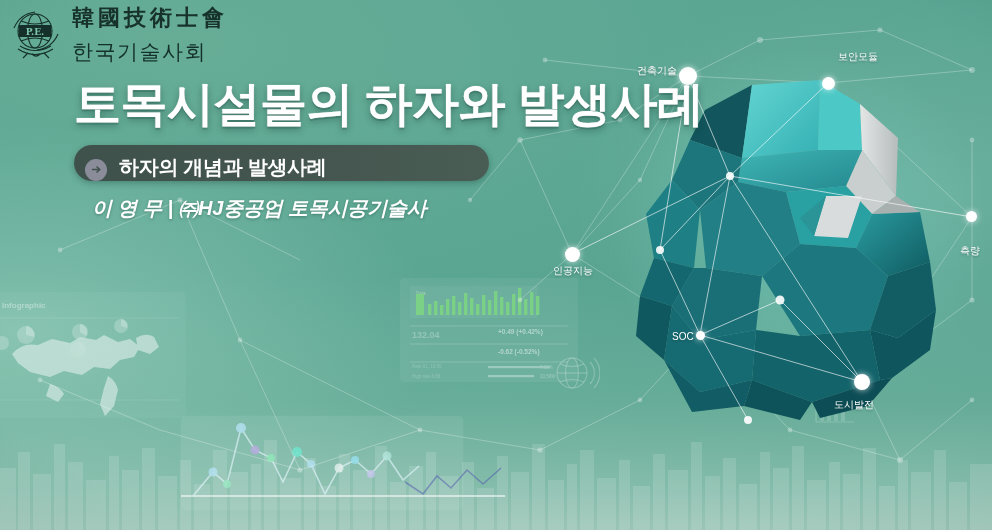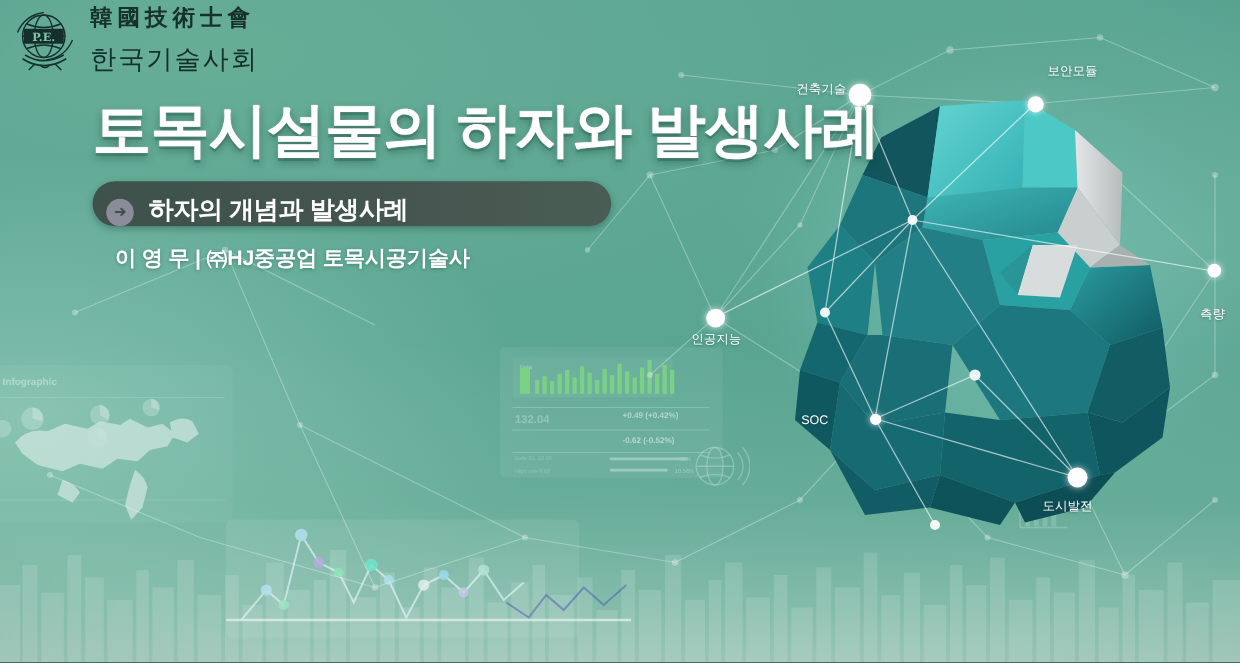--- a/index.html
+++ b/index.html
@@ -50,21 +50,21 @@
     left: 8px; top: 6px;
     display: flex;
     align-items: center;
     gap: 8px;
     z-index: 40;
   }
   #org-logo .mark { width: 56px; height: 52px; flex: none; }
   #org-logo .names { display: flex; flex-direction: column; line-height: 1; }
   #org-logo .hanja {
     font-family: "DejaVu Serif", "Liberation Serif", serif;
-    font-size: 18px;
+    font-size: 22px;
     font-weight: 700;
     letter-spacing: 4px;
     color: #17312b;
     margin-bottom: 13px;
   }
   #org-logo .hangul {
     font-size: 21px;
     font-weight: 400;
     letter-spacing: 1.5px;
     color: #13302a;
@@ -114,25 +114,26 @@
   #subtitle-text {
     font-size: 20px;
     font-weight: 700;
     color: #ffffff;
     letter-spacing: -0.3px;
   }
 
   #presenter-line {
     margin-top: 14px;
     margin-left: 18px;
-    font-size: 17px;
+    font-size: 20px;
     font-weight: 700;
     color: #ffffff;
     letter-spacing: -0.2px;
     text-shadow: 0 1px 3px rgba(25,70,60,0.45);
+    font-style: italic;
   }
 
   
   #network-graphic {
     position: absolute;
     inset: 0;
     z-index: 20;
     pointer-events: none;
   }
   .node-label {
@@ -509,21 +510,21 @@
   <div class="node-dot" style="left:822px; top:77px;  width:13px; height:13px;"></div>
   <div class="node-dot" style="left:966px; top:211px; width:11px; height:11px;"></div>
   <div class="node-dot" style="left:565px; top:247px; width:15px; height:15px;"></div>
   <div class="node-dot" style="left:696px; top:331px; width:9px;  height:9px;"></div>
   <div class="node-dot" style="left:854px; top:374px; width:16px; height:16px;"></div>
 
   <div class="node-label" style="left:637px; top:64px;">건축기술</div>
   <div class="node-label" style="left:838px; top:50px;">보안모듈</div>
   <div class="node-label" style="left:960px; top:226px;margin-top:18px;">측량</div>
   <div class="node-label" style="left:553px; top:264px;">인공지능</div>
-  <div class="node-label" style="left:641px; top:331px;">SOC</div>
+  <div class="node-label" style="left:672px; top:331px;">SOC</div>
   <div class="node-label" style="left:834px; top:398px;">도시발전</div>
 
   <div id="org-logo">
     <span class="mark">
       <svg viewBox="0 0 56 52">
         <g stroke="#15302a" stroke-width="1.1" fill="none">
           <circle cx="27" cy="23" r="17"></circle>
           <ellipse cx="27" cy="23" rx="7.5" ry="17"></ellipse>
           <line x1="10" y1="23" x2="44" y2="23"></line>
           <path d="M13 13 q14 6 28 0"></path>

